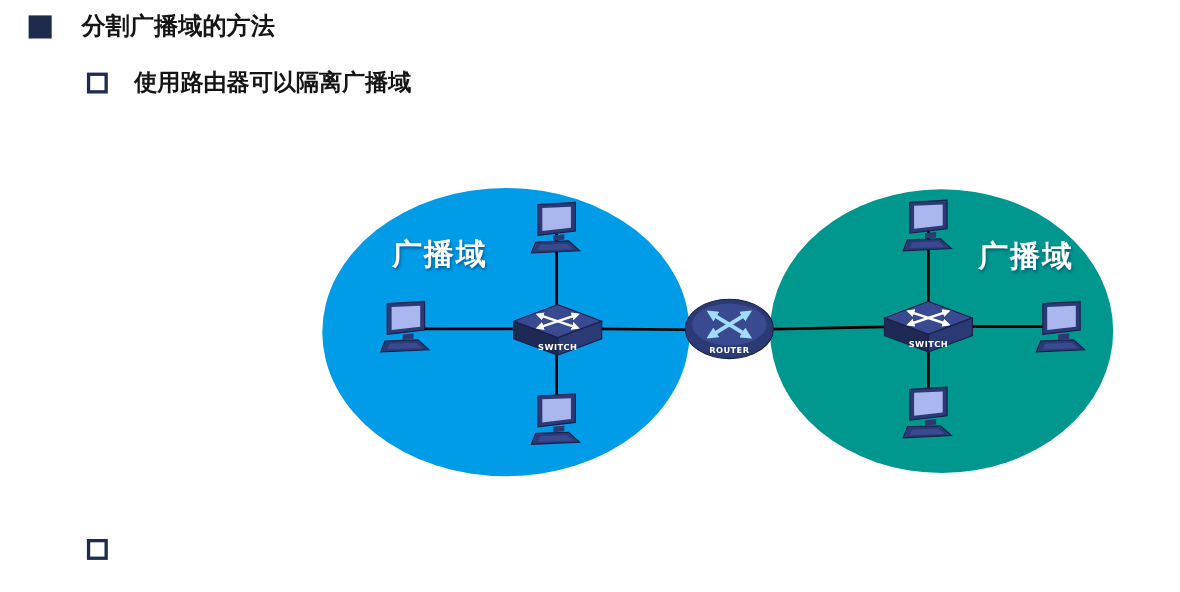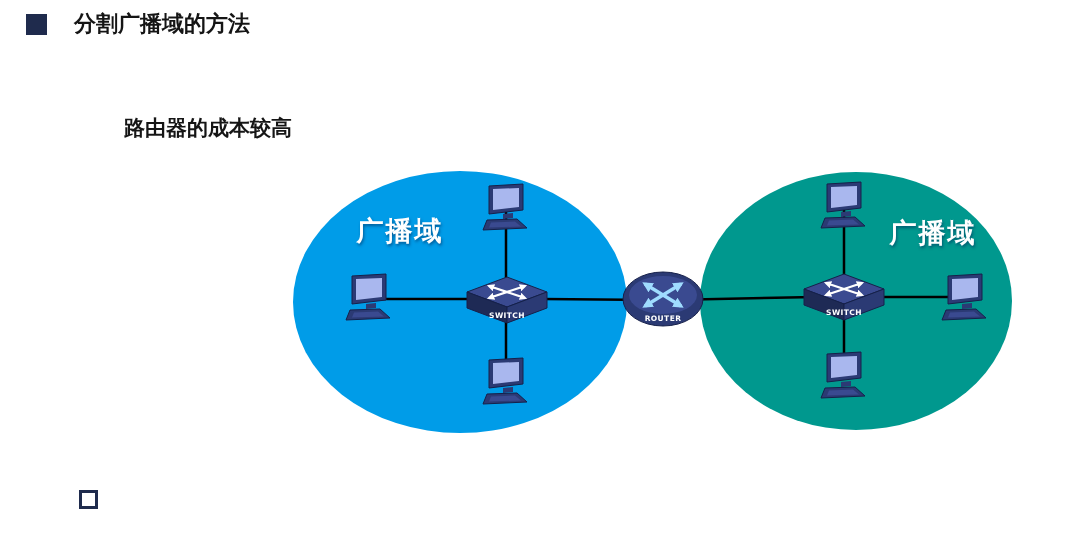--- a/index.html
+++ b/index.html
@@ -45,22 +45,25 @@
 </head>
 <body>
 
 <div class="slide">
 
   <div class="row" style="left:26px;top:9px">
     <span class="bullet-filled"></span>
     <span class="title-text">分割广播域的方法</span>
   </div>
 
+  <div class="row" style="left:79px;top:61px">
+    <span class="bullet-hollow"></span>
+    <span class="sub-text">使用路由器可以隔离广播域</span>
+  </div>
 
-  <div class="note-text" style="left:124px;top:114px">路由器的成本较高</div>
 
   <svg class="diagram" width="1073" height="538" viewBox="0 0 1073 538">
     <defs>
       <marker id="ah-w" viewBox="0 0 10 10" refX="7" refY="5" markerWidth="3.4" markerHeight="3.4" orient="auto-start-reverse">
         <path d="M0,0 L10,5 L0,10 Z" fill="#ffffff"></path>
       </marker>
       <marker id="ah-b" viewBox="0 0 10 10" refX="7" refY="5" markerWidth="3" markerHeight="3" orient="auto-start-reverse">
         <path d="M0,0 L10,5 L0,10 Z" class="f-arrow"></path>
       </marker>
 

